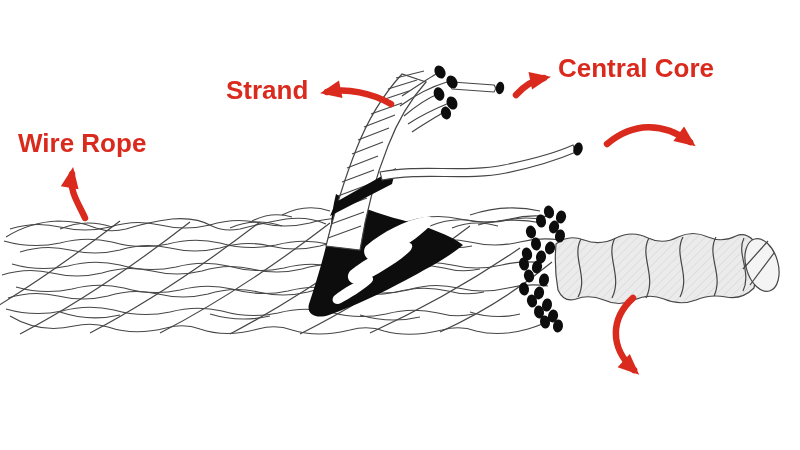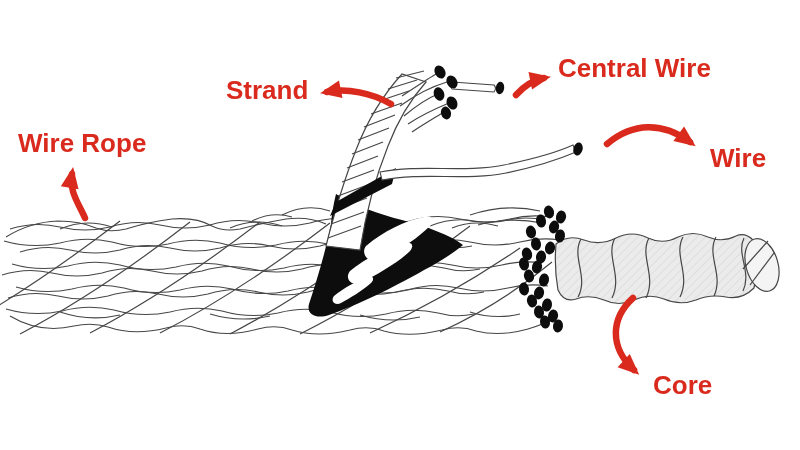--- a/index.html
+++ b/index.html
@@ -167,16 +167,14 @@
     <path d="M85,218 C79,204 69,192 72,174" marker-end="url(#ah)"></path>
     <path d="M391,104 C372,93 347,88 327,92" marker-end="url(#ah)"></path>
     <path d="M516,95 C524,86 534,80 544,78" marker-end="url(#ah)"></path>
     <path d="M607,144 C633,122 663,122 690,142" marker-end="url(#ah)"></path>
     <path d="M633,298 C611,318 609,347 634,370" marker-end="url(#ah)"></path>
   </g>
 </svg>
 
   <div class="label label-wire-rope">Wire Rope</div>
   <div class="label label-strand">Strand</div>
-  <div class="label label-central-wire">Central Wire</div>
-  <div class="label label-wire">Wire</div>
-  <div class="label label-core">Core</div>
+  <div class="label label-central-wire">Central Core</div>
 </div>
 
 </body></html>

